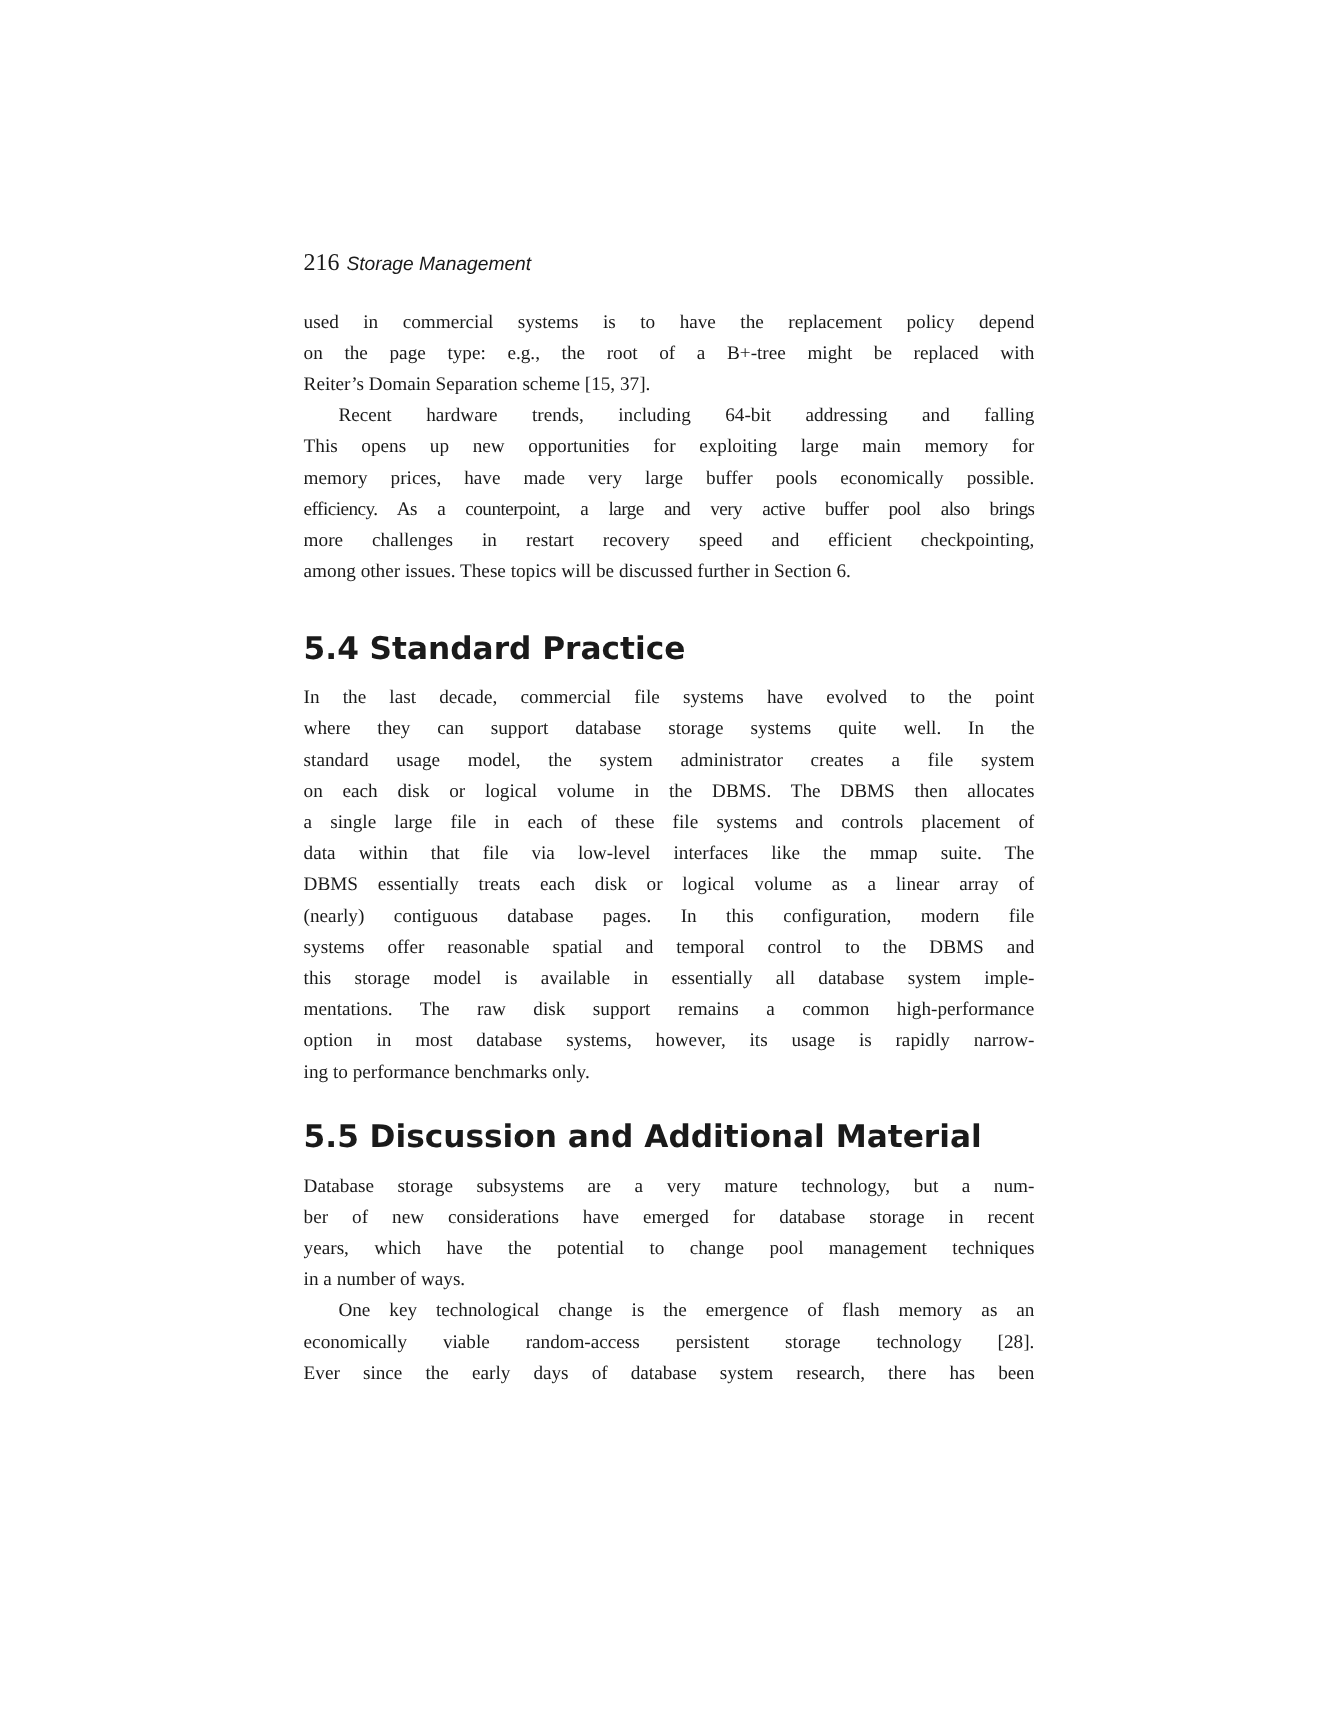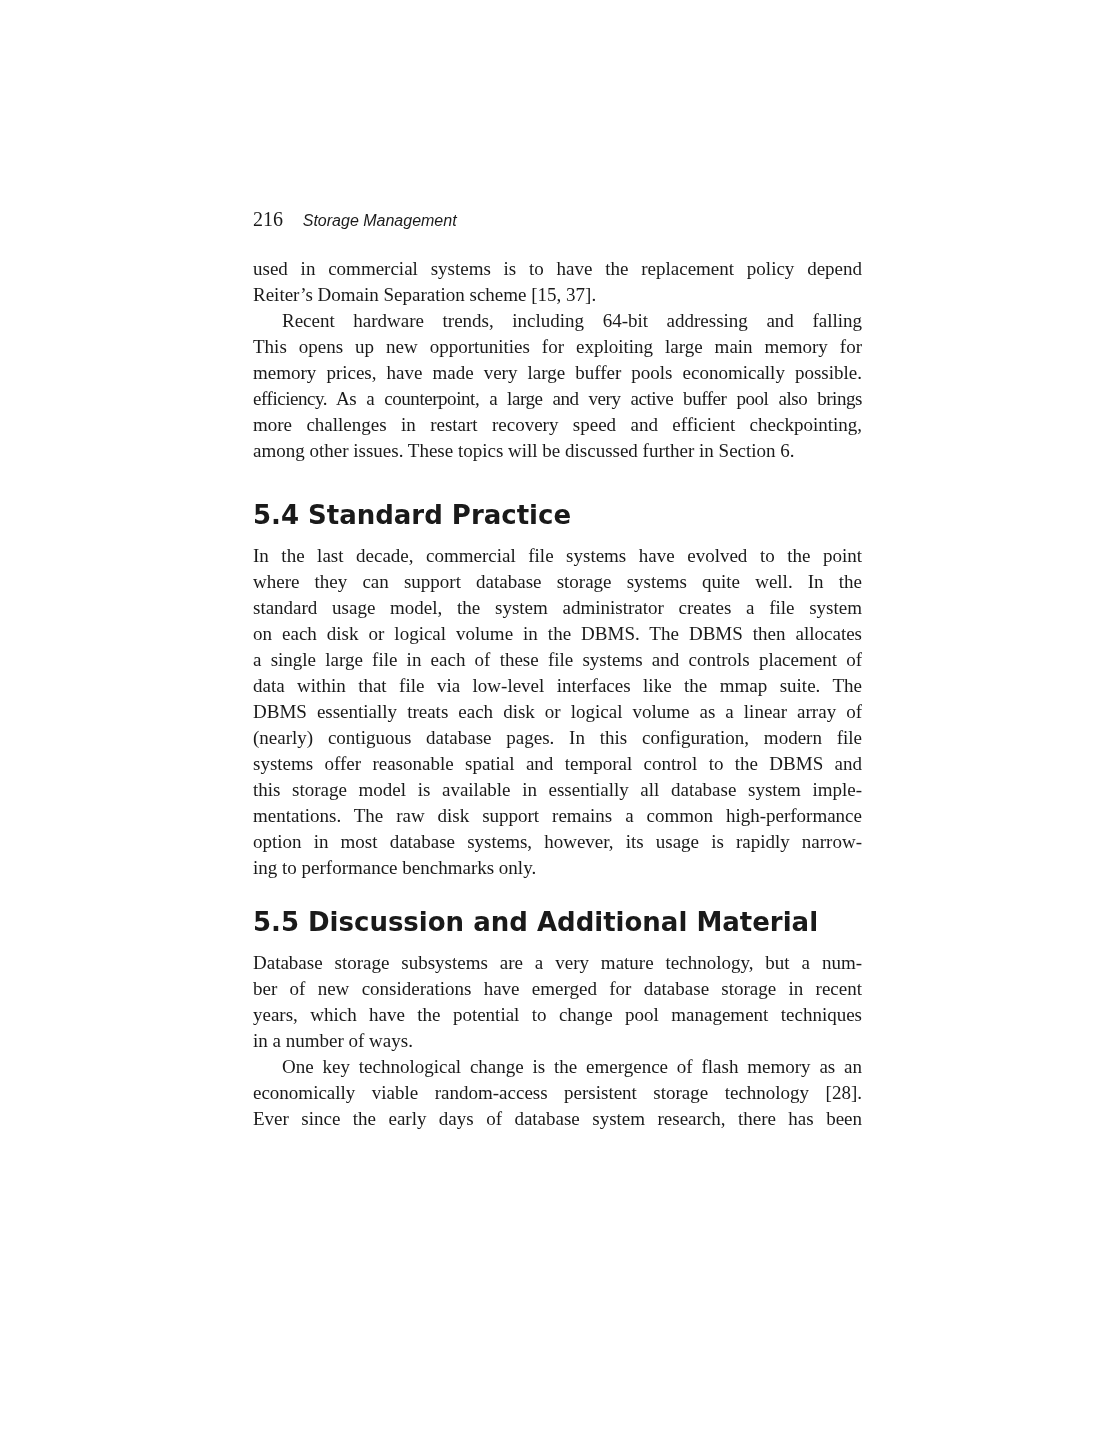--- a/index.html
+++ b/index.html
@@ -1,40 +1,41 @@
 <!DOCTYPE html>
 <html><head>
 <meta charset="utf-8">
 <style>
   html, body { margin: 0; padding: 0; background: #ffffff; }
   body { width: 1113px; height: 1440px; position: relative; overflow: hidden; color: #1a1a1a; }
   .page { position: absolute; left: 253px; top: 204px; width: 609px; }
   .running-head { font-family: "DejaVu Serif", serif; font-size: 18px; height: 30px; line-height: 30px; white-space: nowrap; }
-  .running-head .pno { font-family: "Liberation Serif", serif; font-size: 20px; margin-right: 14px; }
+  .running-head .pno { font-family: "Liberation Serif", serif; font-size: 20px; }
   .running-head .title { font-family: Liberation Sans, sans-serif; font-style: italic; font-size: 16px; }
-  .body-text { font-family: "Liberation Serif", serif; font-size: 19px; line-height: 26px; text-align: justify; }
+  .body-text { font-family: "Liberation Serif", serif; font-size: 16px; line-height: 26px; text-align: justify; }
   .para { margin: 0; text-indent: 0; }
   .line { display: block; text-align: justify; text-align-last: justify; white-space: nowrap; overflow: hidden; }
   .line.last { text-align-last: left; }
   .heading { font-family: "DejaVu Sans", sans-serif; font-weight: bold; font-size: 26px; line-height: 26px; margin: 0; white-space: nowrap; }
   .heading .num { display: inline-block; width: 55px; }
 </style>
 </head>
 <body>
 
 <div class="page">
 
   <div class="running-head">
     <span class="pno">216</span>
     <span class="title">Storage Management</span>
   </div>
 
   <div class="body-text" style="margin-top:22px;">
     <p class="para">
       <span class="line">used in commercial systems is to have the replacement policy depend</span>
+      <span class="line">on the page type: e.g., the root of a B+-tree might be replaced with</span>
       <span class="line last">Reiter’s Domain Separation scheme [15, 37].</span>
     </p>
     <p class="para">
       <span class="line" style="padding-left:29px;">Recent hardware trends, including 64-bit addressing and falling</span>
       <span class="line">This opens up new opportunities for exploiting large main memory for</span>
       <span class="line">memory prices, have made very large buffer pools economically possible.</span>
       <span class="line" style="letter-spacing:-0.45px;">efficiency. As a counterpoint, a large and very active buffer pool also brings</span>
       <span class="line">more challenges in restart recovery speed and efficient checkpointing,</span>
       <span class="line last">among other issues. These topics will be discussed further in Section 6.</span>
     </p>

